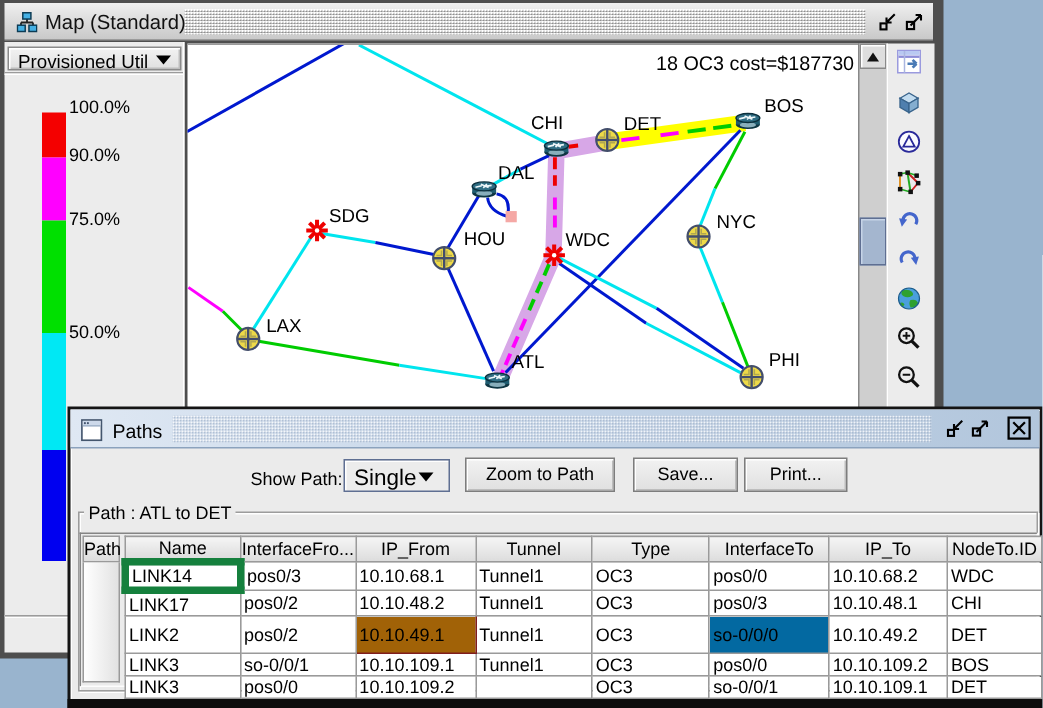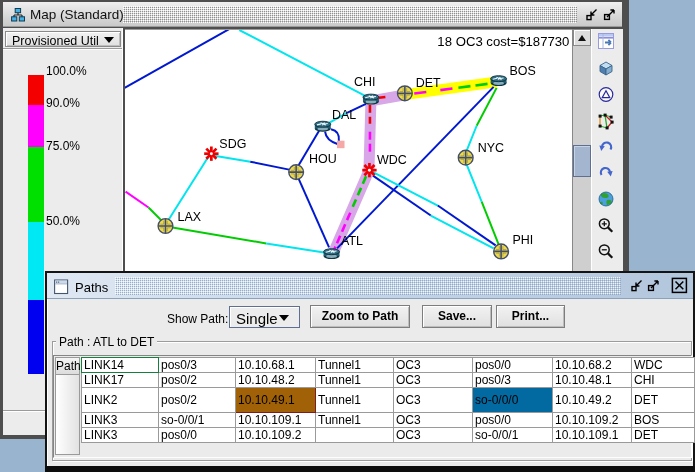--- a/index.html
+++ b/index.html
@@ -15,21 +15,21 @@
 .bumpsblue {
   background-image:
     radial-gradient(circle at 0.55px 0.55px, rgba(255,255,255,0.8) 34%, rgba(0,0,0,0) 40%),
     radial-gradient(circle at 1.55px 1.55px, rgba(138,160,190,0.8) 34%, rgba(0,0,0,0) 40%);
   background-size:2px 2px;
 }
 .btn {
   background:linear-gradient(#f2f2f2,#e0e0e0);
   border:1px solid #7d7d7d;
   box-shadow:inset 1px 1px 0 #ffffff, inset -1px -1px 0 #bdbdbd;
-  font-size:12px; color:#000; text-align:center;font-weight:bold;
+  font-size:12px; color:#000; text-align:center;
 }
 </style>
 </head>
 <body>
 
 <div class="abs" style="left:0;top:0;width:629px;height:439px;background:#4e4e4e;"></div>
 
 <div class="abs" style="left:3px;top:2px;width:619px;height:25px;background:linear-gradient(#efefef,#c9c9c9);border-bottom:1px solid #9b9b9b;"></div>
 <div class="abs bumps" style="left:123px;top:6px;width:454px;height:17px;"></div>
 <svg class="abs" style="left:11px;top:8px" width="14" height="14" viewBox="0 0 14 14">
@@ -297,21 +297,31 @@
       <col style="width:77px">
       <col style="width:80px">
       <col style="width:78px">
       <col style="width:79px">
       <col style="width:80px">
       <col style="width:79px">
       <col style="width:63px">
     </colgroup>
     <tbody>
       <tr>
-        <td style="height:15px;border:1px solid #15803d;background:#fff;padding:0 0 0 2px;overflow:hidden;white-space:nowrap;">LINK14</td>
+        <td style="height:17px;border:1px solid #9a9a9a;background:linear-gradient(#f5f5f5,#dcdcdc);text-align:center;padding:0;overflow:hidden;white-space:nowrap;">Name</td>
+        <td style="height:17px;border:1px solid #9a9a9a;background:linear-gradient(#f5f5f5,#dcdcdc);text-align:center;padding:0;overflow:hidden;white-space:nowrap;">InterfaceFro...</td>
+        <td style="height:17px;border:1px solid #9a9a9a;background:linear-gradient(#f5f5f5,#dcdcdc);text-align:center;padding:0;overflow:hidden;white-space:nowrap;">IP_From</td>
+        <td style="height:17px;border:1px solid #9a9a9a;background:linear-gradient(#f5f5f5,#dcdcdc);text-align:center;padding:0;overflow:hidden;white-space:nowrap;">Tunnel</td>
+        <td style="height:17px;border:1px solid #9a9a9a;background:linear-gradient(#f5f5f5,#dcdcdc);text-align:center;padding:0;overflow:hidden;white-space:nowrap;">Type</td>
+        <td style="height:17px;border:1px solid #9a9a9a;background:linear-gradient(#f5f5f5,#dcdcdc);text-align:center;padding:0;overflow:hidden;white-space:nowrap;">InterfaceTo</td>
+        <td style="height:17px;border:1px solid #9a9a9a;background:linear-gradient(#f5f5f5,#dcdcdc);text-align:center;padding:0;overflow:hidden;white-space:nowrap;">IP_To</td>
+        <td style="height:17px;border:1px solid #9a9a9a;background:linear-gradient(#f5f5f5,#dcdcdc);text-align:center;padding:0;overflow:hidden;white-space:nowrap;">NodeTo.ID</td>
+      </tr>
+      <tr>
+        <td style="height:15px;border:5px solid #15803d;background:#fff;padding:0 0 0 2px;overflow:hidden;white-space:nowrap;">LINK14</td>
         <td style="height:15px;border:1px solid #9a9a9a;background:#fff;padding:0 0 0 2px;overflow:hidden;white-space:nowrap;">pos0/3</td>
         <td style="height:15px;border:1px solid #9a9a9a;background:#fff;padding:0 16px 0 2px;overflow:hidden;white-space:nowrap;">10.10.68.1</td>
         <td style="height:15px;border:1px solid #9a9a9a;background:#fff;padding:0 0 0 2px;overflow:hidden;white-space:nowrap;">Tunnel1</td>
         <td style="height:15px;border:1px solid #9a9a9a;background:#fff;padding:0 0 0 2px;overflow:hidden;white-space:nowrap;">OC3</td>
         <td style="height:15px;border:1px solid #9a9a9a;background:#fff;padding:0 0 0 2px;overflow:hidden;white-space:nowrap;">pos0/0</td>
         <td style="height:15px;border:1px solid #9a9a9a;background:#fff;padding:0 0 0 2px;overflow:hidden;white-space:nowrap;">10.10.68.2</td>
         <td style="height:15px;border:1px solid #9a9a9a;background:#fff;padding:0 0 0 2px;overflow:hidden;white-space:nowrap;">WDC</td>
       </tr>
       <tr>
         <td style="height:15px;border:1px solid #9a9a9a;background:#fff;padding:0 0 0 2px;overflow:hidden;white-space:nowrap;">LINK17</td>

